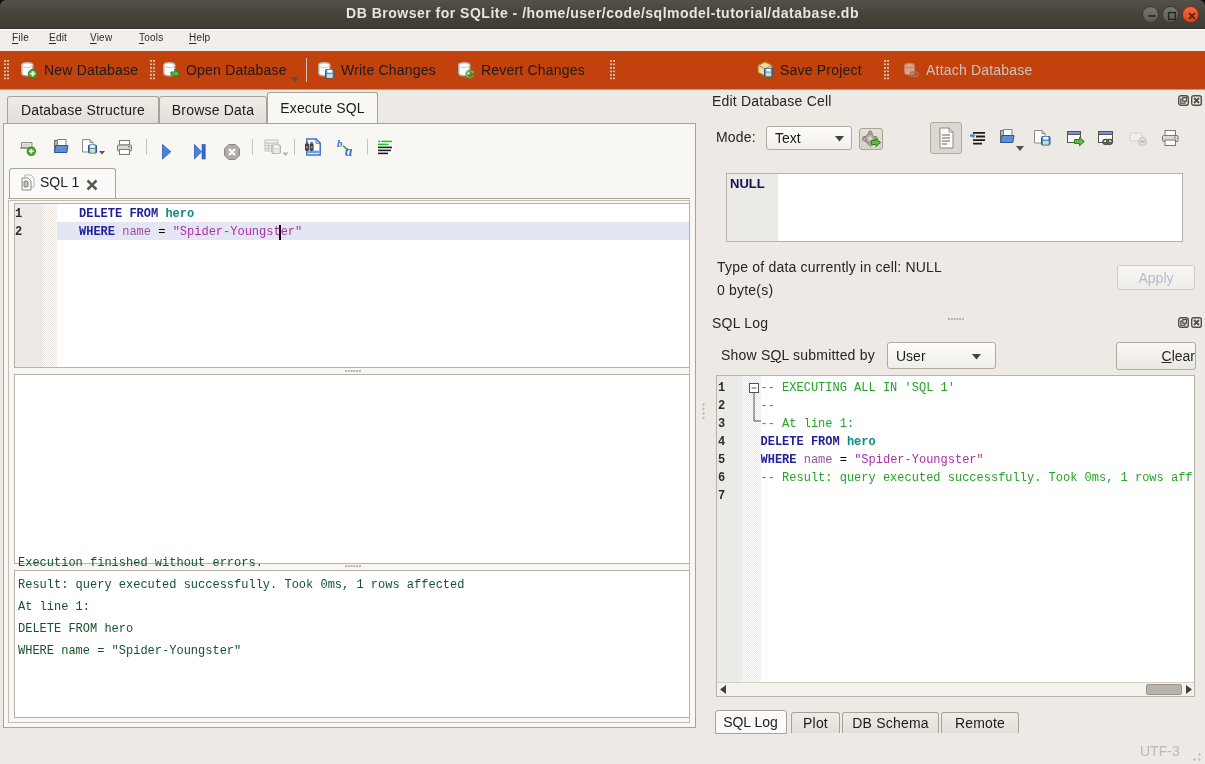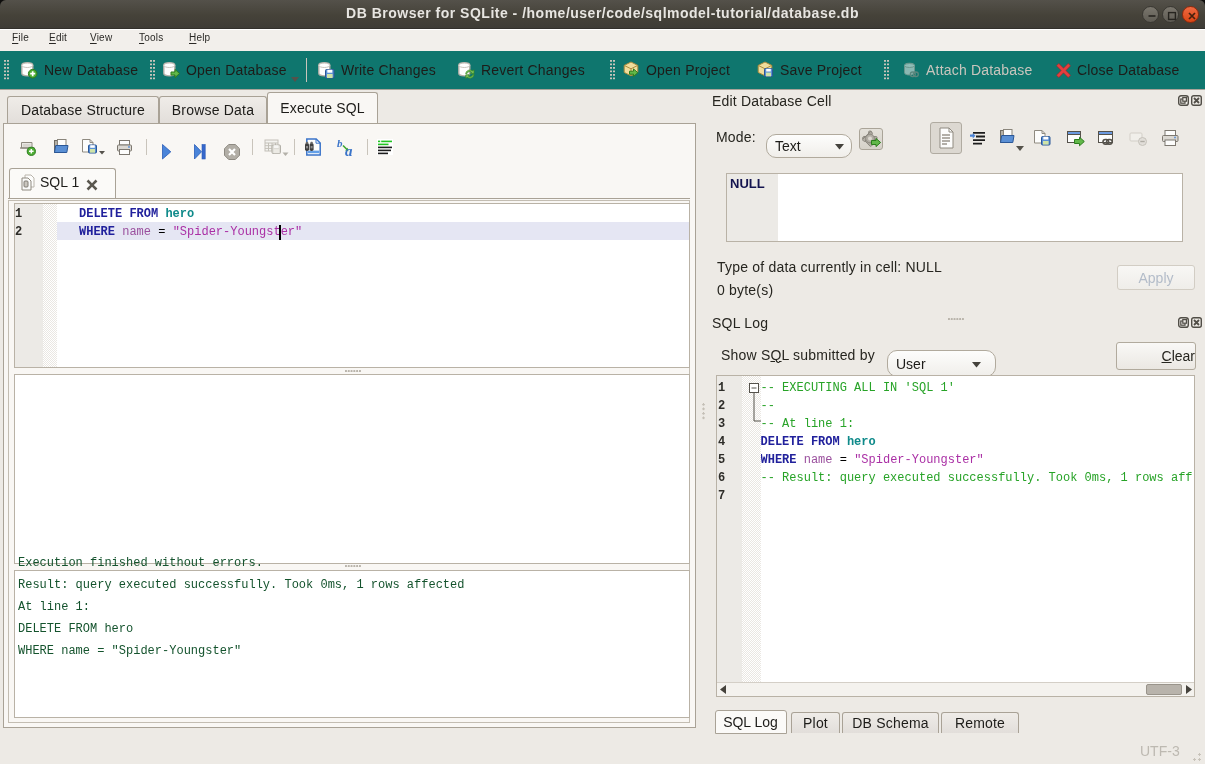--- a/index.html
+++ b/index.html
@@ -21,21 +21,21 @@
 #btnmax{left:1162px;background:linear-gradient(#7a766d,#5f5c54);}
 #btncls{left:1182px;background:linear-gradient(#f06a42,#d94615);border-color:#93290c;}
 .winbtn svg{position:absolute;left:2.5px;top:2.5px;}
 
 #menubar{position:absolute;left:0;top:30px;width:1205px;height:21px;
   background:#f2efeb;color:#2a2926;font-size:10px;letter-spacing:.2px;}
 #menubar span{position:absolute;top:2px;}
 #menubar u{text-decoration-thickness:1px;text-underline-offset:2px;}
 
 #toolbar{position:absolute;left:0;top:51px;width:1205px;height:39px;
-  background:#0f766e;border-bottom:1px solid #a9a399;}
+  background:#c2410c;border-bottom:1px solid #a9a399;}
 .tbtn{position:absolute;top:0;height:38px;display:flex;align-items:center;
   font-size:14px;color:#1d1c19;white-space:nowrap;letter-spacing:.2px;}
 .tbtn svg{margin-right:6px;}
 .tbtn.dis{color:#c9c5bd;}
 .tsep{position:absolute;top:7px;width:1px;height:24px;background:#c9c4bb;}
 .thandle{position:absolute;top:9px;width:6px;height:21px;
   background:radial-gradient(circle at 1px 1px,#c9c4bb .9px,transparent 1.1px) 0 0/3px 3.5px;}
 
 #main{position:absolute;left:0;top:90px;width:1205px;height:674px;background:#edeae5;}
 
@@ -53,21 +53,21 @@
 b.tbl{color:#0f8a8a;}
 .idn{color:#9a4f9d;}
 .str{color:#aa2fa5;}
 .cmt{color:#27a327;}
 
 .dockhdr{position:absolute;font-size:14px;color:#26251f;letter-spacing:.2px;}
 .hatch{background:repeating-conic-gradient(#eae7e2 0% 25%,#fff 0% 50%) 0 0/2px 2px;}
 .dots6{position:absolute;width:16px;height:3px;
   background:radial-gradient(circle at 1.2px 1.2px,#b9b4ab 1px,transparent 1.2px) 0 0/2.8px 3px;}
 .combo{position:absolute;background:linear-gradient(#fdfdfc,#f0eeea);
-  border:1px solid #b1aa9d;border-radius:10px;font-size:14px;color:#1d1c19;margin-top:8px;}
+  border:1px solid #b1aa9d;border-radius:3px;font-size:14px;color:#1d1c19;}
 .btn{position:absolute;background:linear-gradient(#f9f8f6,#ebe8e3);
   border:1px solid #b1aa9d;border-radius:3px;font-size:14px;color:#26251f;
   text-align:center;}
 </style></head>
 <body>
 <div id="corners"></div>
 
 <div id="titlebar">
   <div id="title">DB Browser for SQLite - /home/user/code/sqlmodel-tutorial/database.db</div>
   <div class="winbtn" id="btnmin">
@@ -120,42 +120,34 @@
     <rect x="10.3" y="8.7" width="5" height="3" fill="#fff"></rect>
     <rect x="10" y="13" width="5.6" height="4" fill="#cfe3a8"></rect>
   </svg> Write Changes</div>
   <div class="tbtn" style="left:457px"><svg width="18" height="18" viewBox="0 0 18 18">
     <path d="M1.8 4.3c0-1.7 2.6-2.6 5.5-2.6s5.5.9 5.5 2.6v8c0 1.7-2.6 2.6-5.5 2.6s-5.5-.9-5.5-2.6z" fill="#fefefe" stroke="#b2aea7" stroke-width="1.4"></path>
     <ellipse cx="7.3" cy="4.3" rx="5.5" ry="2.2" fill="#fff" stroke="#c8c5bf" stroke-width="1"></ellipse>
     <path d="M8.6 12.6a4.5 4.5 0 0 1 7.2-2.6l1.2-1.2v3.6h-3.6l1.2-1.2a2.9 2.9 0 0 0-4.6 1.4z" fill="#7cc25d" stroke="#3b8a22" stroke-width=".7"></path>
     <path d="M17.2 13.6a4.5 4.5 0 0 1-7.2 2.6l-1.2 1.2v-3.6h3.6l-1.2 1.2a2.9 2.9 0 0 0 4.6-1.4z" fill="#7cc25d" stroke="#3b8a22" stroke-width=".7"></path>
   </svg> Revert Changes</div>
   <div class="thandle" style="left:610px"></div>
-  <div class="tbtn" style="left:623px"><svg width="17" height="18" viewBox="0 0 17 18">
-    <path d="M8 1l6.8 3.4v7L8 14.8 1.2 11.4v-7z" fill="#f0dd9c" stroke="#ab8d3f"></path>
-    <path d="M1.2 4.4L8 7.8l6.8-3.4M8 7.8v7" stroke="#ab8d3f" fill="none"></path>
-    <path d="M6.5 10.2h4v-2.3l4.3 3.8-4.3 3.8v-2.3h-4z" fill="#62b84a" stroke="#2c7d1d"></path>
-  </svg> Open Project</div>
   <div class="tbtn" style="left:757px"><svg width="17" height="18" viewBox="0 0 17 18">
     <path d="M8 1l6.8 3.4v7L8 14.8 1.2 11.4v-7z" fill="#f0dd9c" stroke="#ab8d3f"></path>
     <path d="M1.2 4.4L8 7.8l6.8-3.4M8 7.8v7" stroke="#ab8d3f" fill="none"></path>
     <rect x="7.5" y="7.5" width="8" height="8" rx="1" fill="#5a8fd4" stroke="#2b5797"></rect>
     <rect x="9.2" y="7.7" width="4.6" height="2.8" fill="#fff"></rect>
     <rect x="9" y="11.6" width="5" height="3.8" fill="#cfe3a8"></rect>
   </svg> Save Project</div>
   <div class="thandle" style="left:884px"></div>
   <div class="tbtn dis" style="left:902px"><svg width="18" height="18" viewBox="0 0 18 18" opacity="0.55">
     <path d="M2.5 4.5c0-1.5 2.3-2.3 5-2.3s5 .8 5 2.3v7.2c0 1.5-2.3 2.3-5 2.3s-5-.8-5-2.3z" fill="#f0efec" stroke="#b5b1a7"></path>
     <ellipse cx="7.5" cy="4.5" rx="5" ry="2" fill="#f8f7f5" stroke="#b5b1a7"></ellipse>
     <rect x="8.3" y="11" width="5" height="4.6" rx="2.3" fill="none" stroke="#9b968c" stroke-width="1.3"></rect>
     <rect x="11.3" y="11" width="5" height="4.6" rx="2.3" fill="none" stroke="#9b968c" stroke-width="1.3"></rect>
   </svg> Attach Database</div>
-  <div class="tbtn" style="left:1056px"><svg width="15" height="15" viewBox="0 0 15 15">
-    <path d="M2.8 0.5l4.7 4.7L12.2 0.5l2.3 2.3-4.7 4.7 4.7 4.7-2.3 2.3-4.7-4.7-4.7 4.7L0.5 12.2l4.7-4.7L0.5 2.8z" fill="#e23f3f" stroke="#b02020" stroke-width=".6"></path>
-  </svg> Close Database</div>
 </div>
 
 <div id="main">
 
   <div class="ttab" style="left:7px;top:6px;width:152px;height:28px;line-height:27px;">Database Structure</div>
   <div class="ttab" style="left:159px;top:6px;width:108px;height:28px;line-height:27px;">Browse Data</div>
   <div class="ttab active" style="left:267px;top:2px;width:111px;height:32px;line-height:30px;">Execute SQL</div>
   <div id="pane"></div>
 
   <div id="sqltb" class="abs" style="left:0;top:48px;width:690px;height:18px;">

